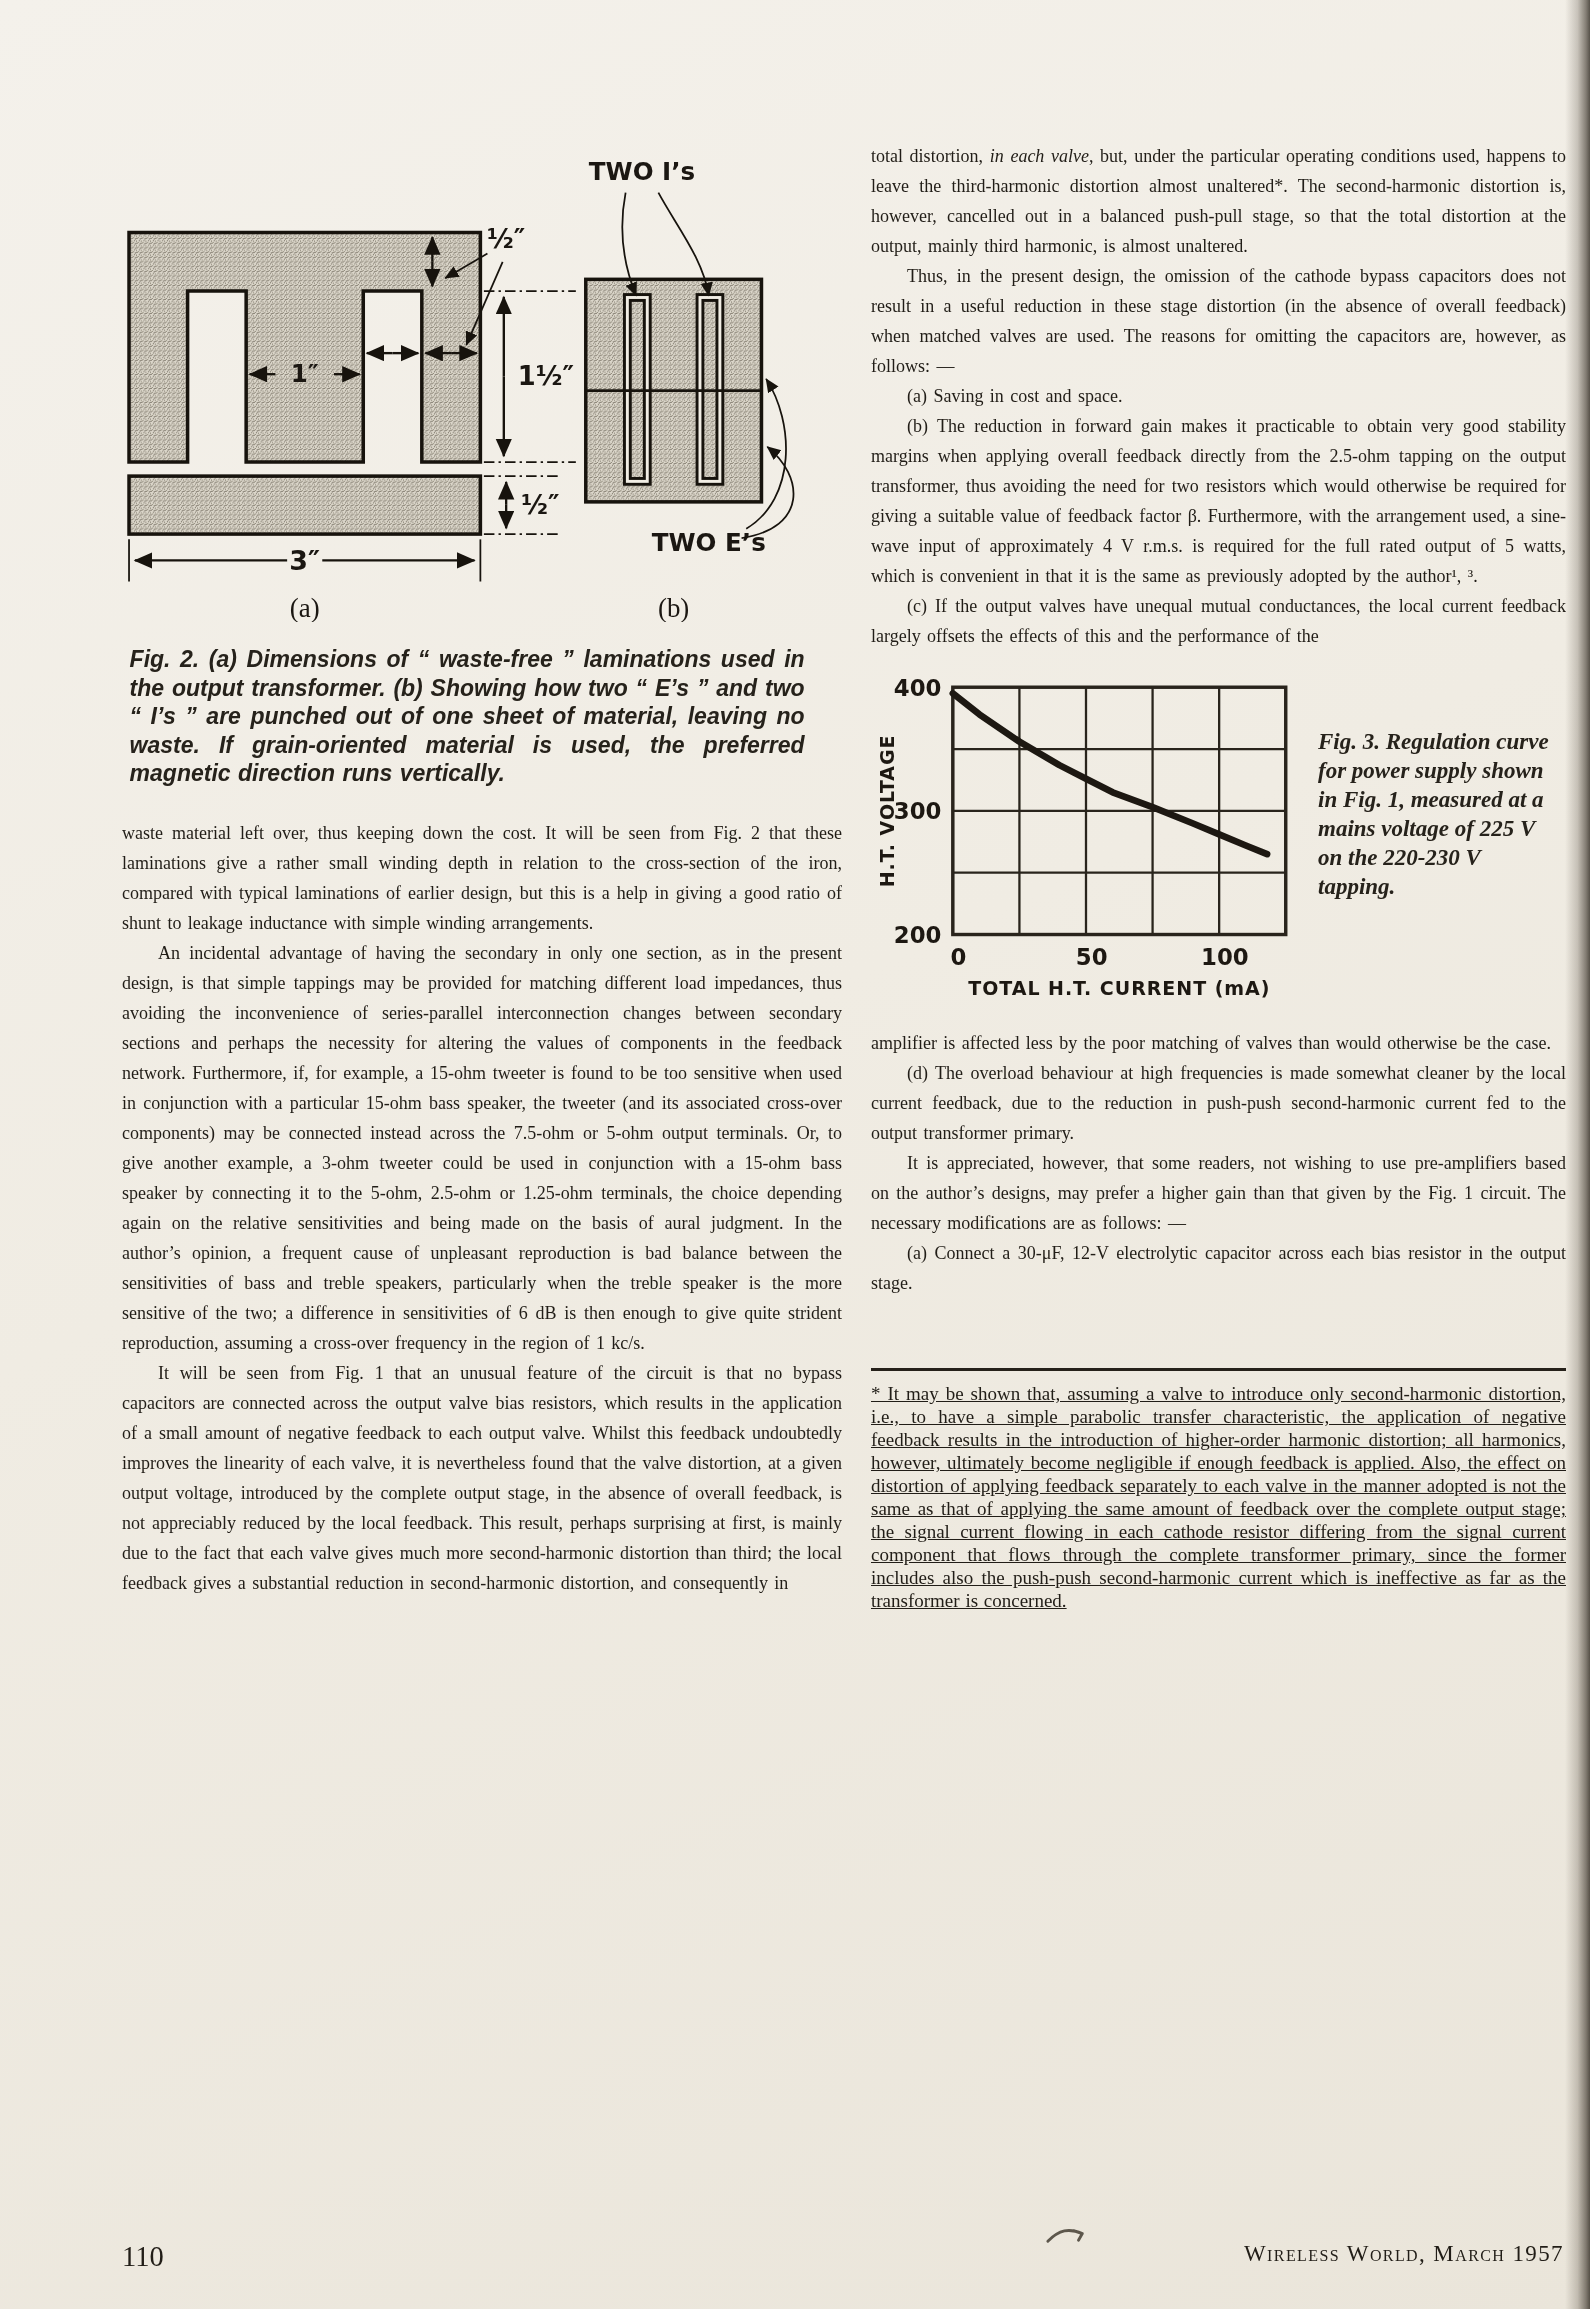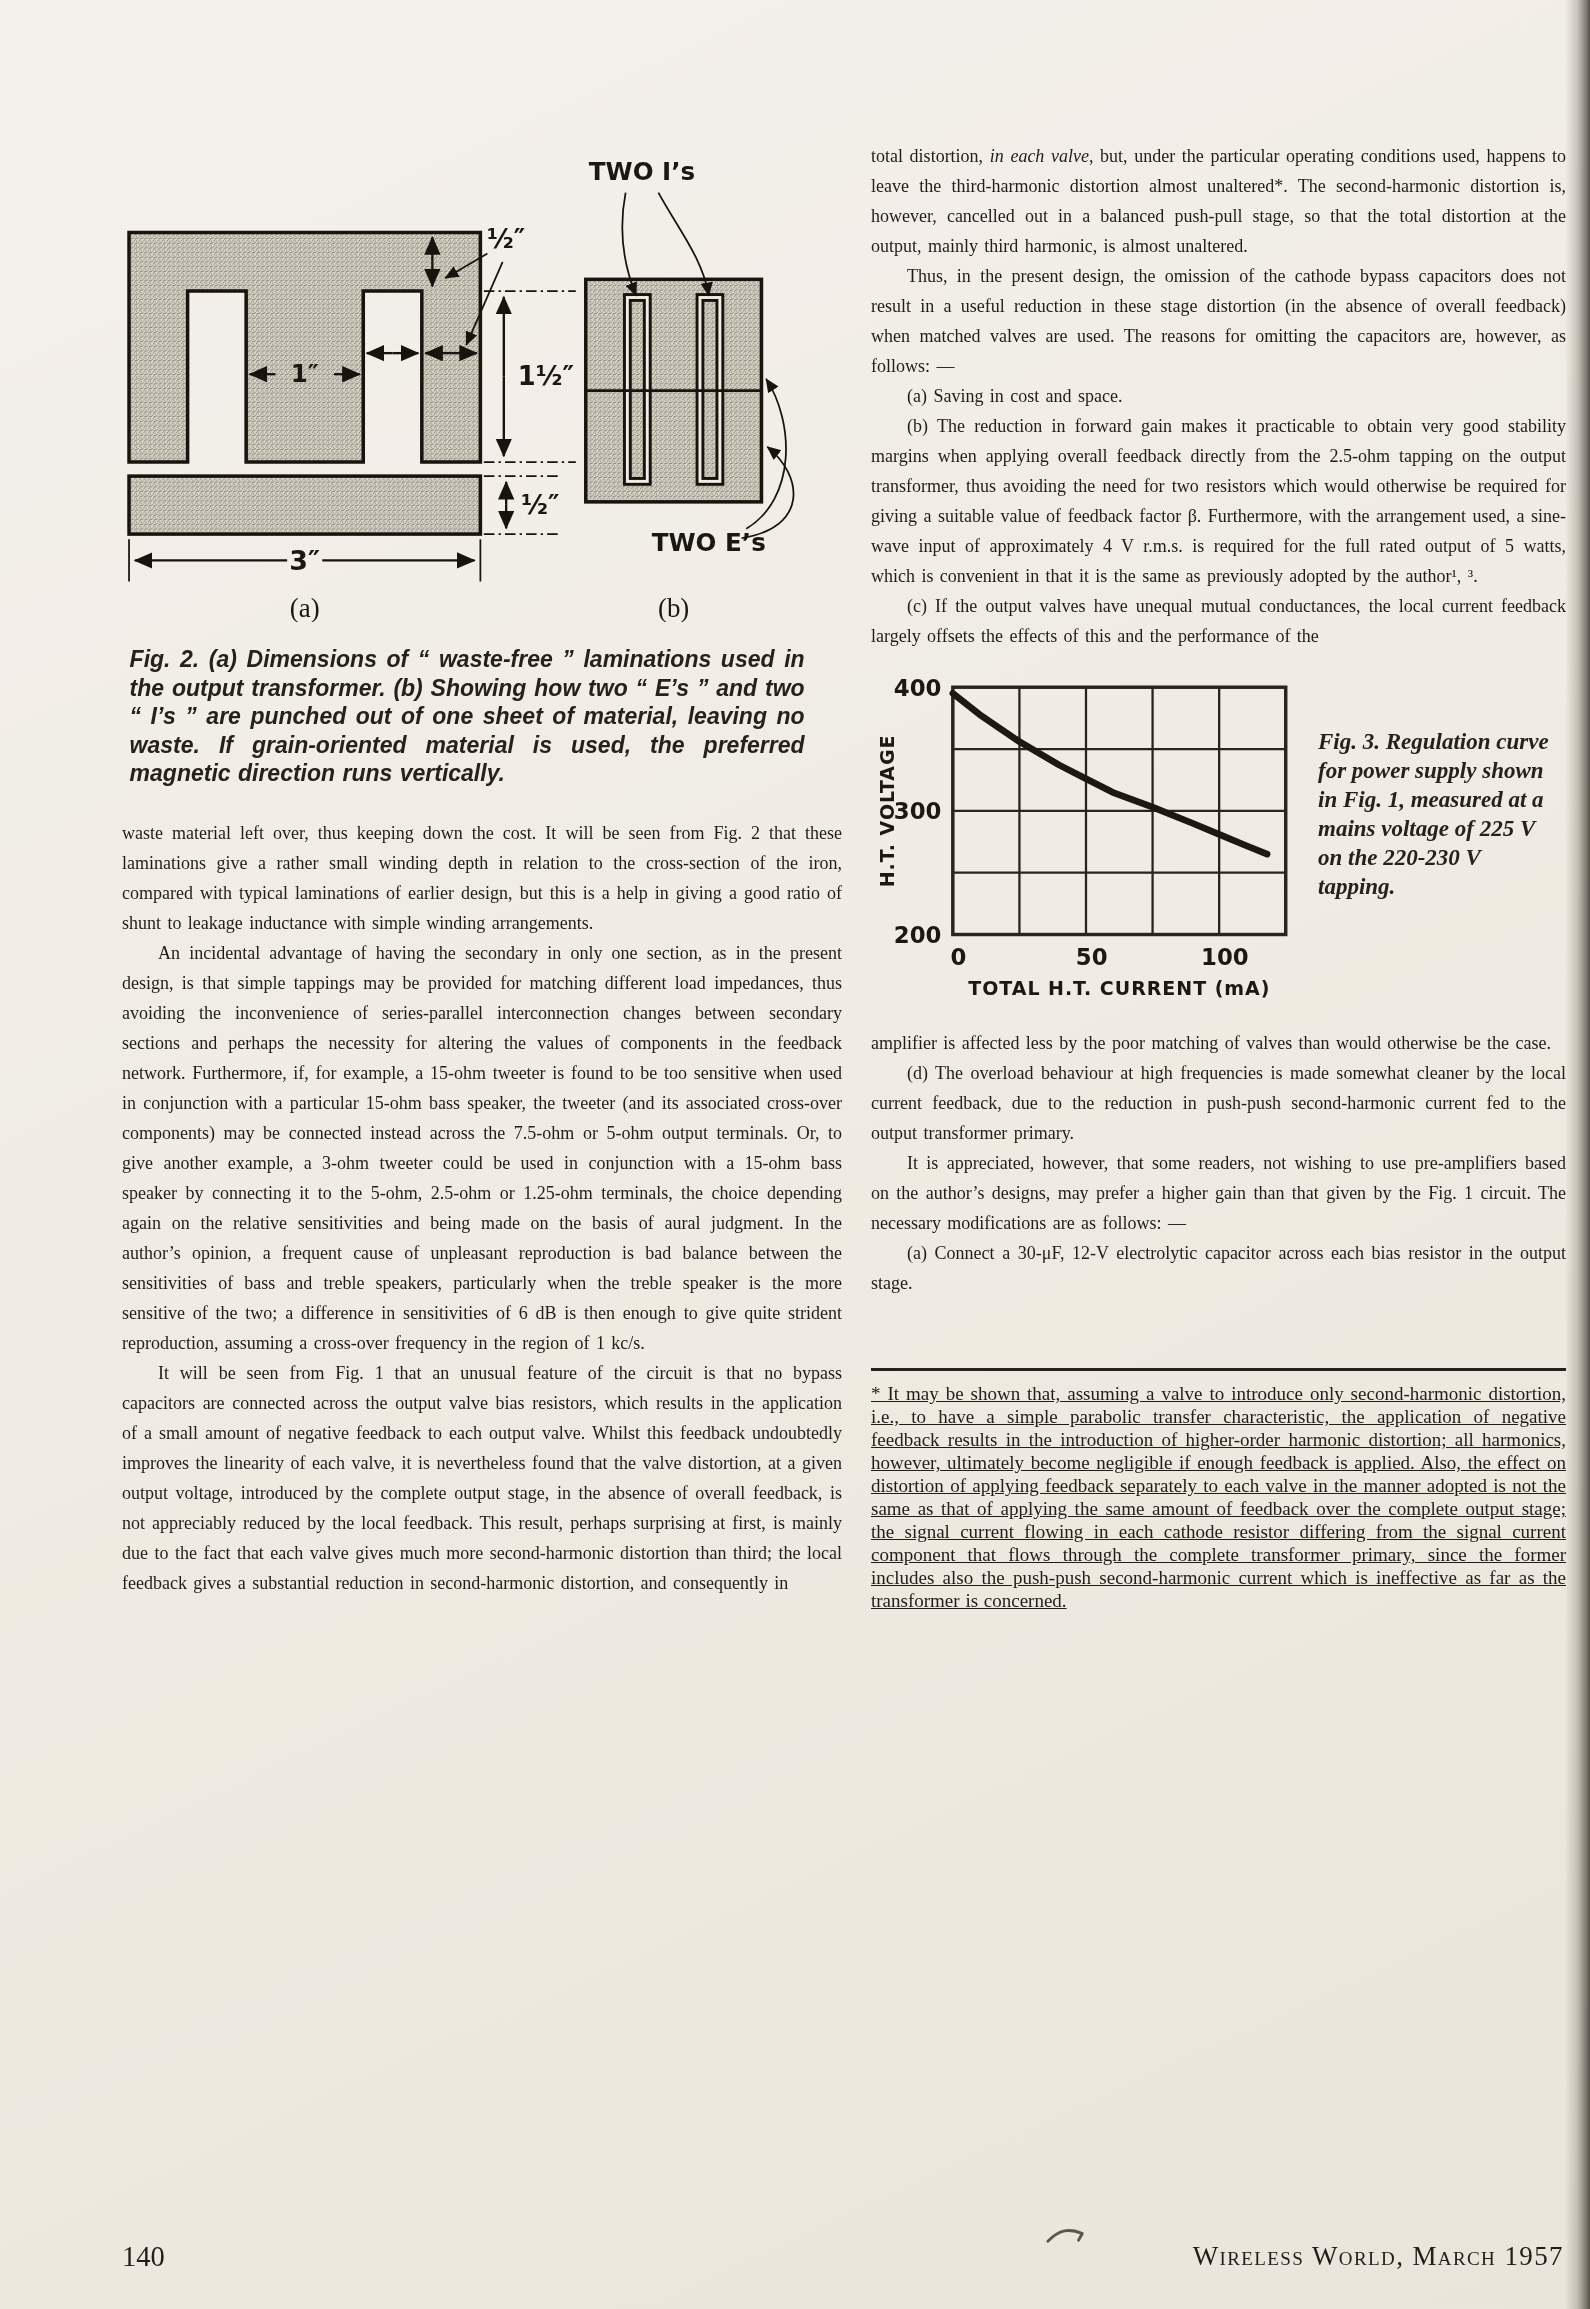--- a/index.html
+++ b/index.html
@@ -25,21 +25,21 @@
   .fig3-chart .curve{fill:none;stroke:#1d1812;stroke-width:7;stroke-linecap:round;stroke-linejoin:round;}
   .fig3-chart text{font-family:"DejaVu Sans",sans-serif;font-weight:bold;fill:#1d1812;}
   .fig3-chart .tick{font-size:24px;}
   .fig3-chart .axis{font-size:20px;letter-spacing:1px;}
   .fig3-caption{margin:55px 0 0 17px;width:245px;font-family:Liberation Serif, serif;
         font-style:italic;font-weight:bold;font-size:23px;line-height:29px;color:#26221b;}
   .footnote-block{margin-top:70px;text-decoration:underline;}
   .footnote-rule{border-top:3.8px solid #26211a;width:695px;}
   .footnote{margin:11.4px 0 0 0;font-size:19px;line-height:23px;text-align:justify;word-spacing:1px;}
   .page-number{position:absolute;left:122px;top:2241px;font-size:28.5px;}
-  .journal-line{position:absolute;right:26px;top:2241px;font-variant:small-caps;font-size:27px;letter-spacing:1.4px;}
+  .journal-line{position:absolute;right:26px;top:2241px;font-variant:small-caps;font-size:23px;letter-spacing:1.4px;}
   .ink-mark{position:absolute;left:1044px;top:2222px;}
   .figtext{font-family:"DejaVu Sans",sans-serif;font-weight:bold;fill:#1b1712;}
   .figserif{font-family:"Liberation Serif",serif;fill:#1b1712;}
   .dim{stroke:#17130d;stroke-width:4;fill:none;}
   .dimthin{stroke:#17130d;stroke-width:3;fill:none;}
   .dashdot{stroke:#17130d;stroke-width:3;fill:none;stroke-dasharray:18 7 4 7;}
   .lam{fill:url(#stip);stroke:#17130d;stroke-width:6;}
   .slot{fill:#f1ede4;stroke:#17130d;stroke-width:5;}
   .bar{fill:url(#stip);stroke:#17130d;stroke-width:5;}
 </style>
@@ -168,21 +168,21 @@
     <p class="body-par ind">(d) The overload behaviour at high frequencies is made somewhat cleaner by the local current feedback, due to the reduction in push-push second-harmonic current fed to the output transformer primary.</p>
     <p class="body-par ind">It is appreciated, however, that some readers, not wishing to use pre-amplifiers based on the author’s designs, may prefer a higher gain than that given by the Fig. 1 circuit. The necessary modifications are as follows: —</p>
     <p class="body-par ind">(a) Connect a 30-μF, 12-V electrolytic capacitor across each bias resistor in the output stage.</p>
 
     <div class="footnote-block">
       <div class="footnote-rule"></div>
       <p class="footnote">* It may be shown that, assuming a valve to introduce only second-harmonic distortion, i.e., to have a simple parabolic transfer characteristic, the application of negative feedback results in the introduction of higher-order harmonic distortion; all harmonics, however, ultimately become negligible if enough feedback is applied. Also, the effect on distortion of applying feedback separately to each valve in the manner adopted is not the same as that of applying the same amount of feedback over the complete output stage; the signal current flowing in each cathode resistor differing from the signal current component that flows through the complete transformer primary, since the former includes also the push-push second-harmonic current which is ineffective as far as the transformer is concerned.</p>
     </div>
   </div>
 
-  <div class="page-number">140</div>
+  <div class="page-number">110</div>
   <div class="journal-line">Wireless World, March 1957</div>
 
   <svg class="ink-mark" width="46" height="27" viewBox="0 0 48 28">
     <path d="M4,20 C16,8 26,6 40,12 M40,12 l-9,-3 M40,12 l-4,7" stroke="#5d574c" stroke-width="3" fill="none" stroke-linecap="round"></path>
   </svg>
 
   <div class="edge-shadow"></div>
 </div>
 
 

